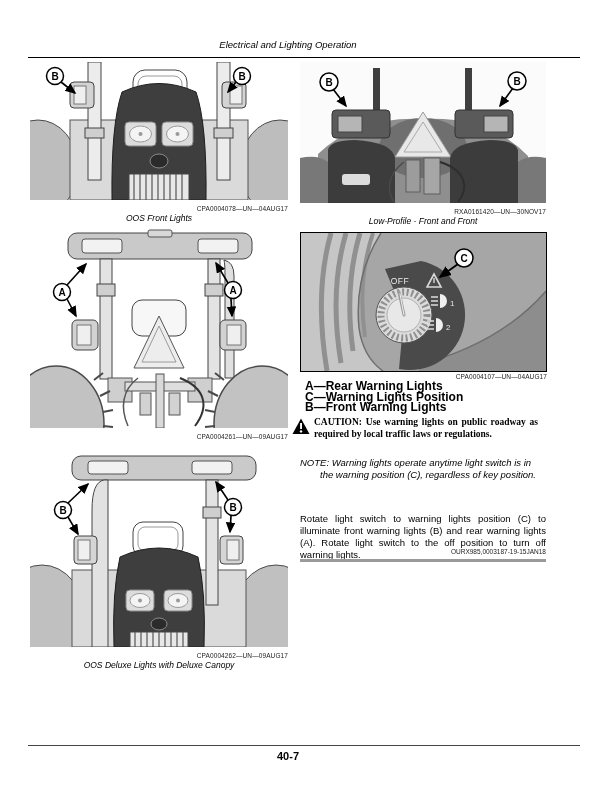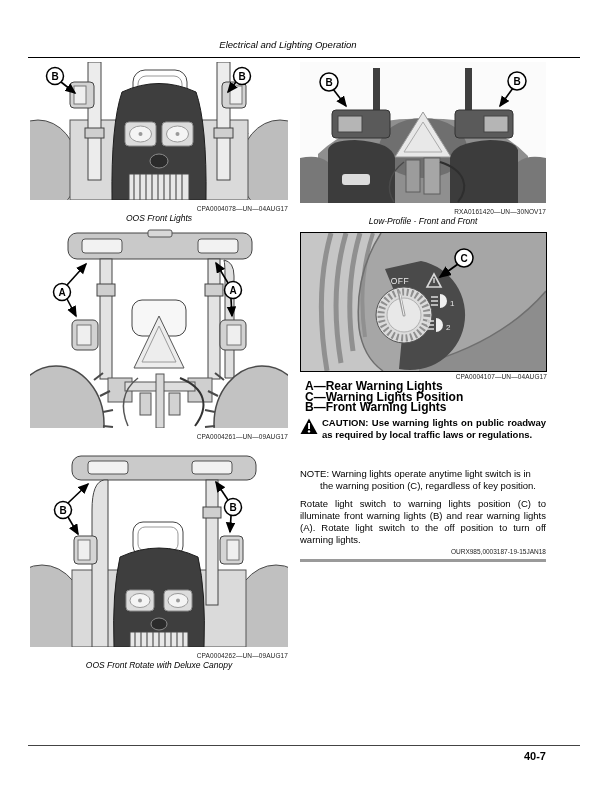--- a/index.html
+++ b/index.html
@@ -20,43 +20,43 @@
   }
   .fig-caption {
     font-size:8.5px; font-style:italic; text-align:center;
     margin-top:2px; line-height:9px; color:#000;
   }
   .switch-frame { width:245px; height:138px; border:1px solid #000; }
   .legend {
     position:absolute; left:305px; top:381px; width:246px;
     font-size:12px; font-weight:bold; line-height:10.5px; color:#000;
   }
-  .caution { position:absolute; left:300px; top:417px; width:246px; display:flex; }
+  .caution { position:absolute; left:292px; top:417px; width:246px; display:flex;font-family:Liberation Serif, serif; }
   .caution-icon { flex:0 0 22px; padding-top:1px; }
   .caution-text {
     font-weight:bold; font-size:9.5px; line-height:11.5px;
     text-align:justify; color:#000;
   }
   .note {
-    position:absolute; left:300px; top:468px; width:246px; box-sizing:border-box;
-    font-size:9.5px; line-height:11.5px;
+    position:absolute; left:300px; top:457px; width:246px; box-sizing:border-box;
+    font-style:italic; font-size:9.5px; line-height:11.5px;
     padding-left:20px; text-indent:-20px; color:#000;
   }
   .body-para {
-    position:absolute; left:300px; top:498px; width:246px;
+    position:absolute; left:300px; top:513px; width:246px;
     font-size:9.5px; line-height:12px; text-align:justify; color:#000;
   }
   .doc-code {
     position:absolute; left:300px; top:548px; width:246px;
     text-align:right; font-size:6.5px; color:#222;
   }
   .divider { position:absolute; left:300px; top:559px; width:246px; height:3px; background:#9a9a9a; }
   .ftr-num {
     position:absolute; top:750px; left:30px; width:516px;
-    text-align:right; font-size:11px; font-weight:bold; color:#000;
+    text-align:center; font-size:11px; font-weight:bold; color:#000;
   }
   svg text { font-family:"Liberation Sans", sans-serif; }
   .co { font-size:10px; font-weight:bold; text-anchor:middle; fill:#000; }
   .sw-off { font-size:8.5px; fill:#ececec; text-anchor:middle; letter-spacing:0.5px; }
   .sw-num { font-size:8px; fill:#e4e4e4; }
 </style>
 </head>
 <body>
 
 <div class="page">
@@ -257,21 +257,21 @@
         <text x="33" y="61.5" class="co">B</text>
       </g>
       <g>
         <line x1="198" y1="48" x2="186" y2="30" stroke="#000" stroke-width="1.6" marker-end="url(#ah3)"></line>
         <line x1="201" y1="64" x2="200" y2="80" stroke="#000" stroke-width="1.6" marker-end="url(#ah3)"></line>
         <circle cx="203" cy="55" r="8.5" fill="#fff" stroke="#000" stroke-width="1.5"></circle>
         <text x="203" y="58.5" class="co">B</text>
       </g>
     </svg>
     <div class="fig-code">CPA0004262—UN—09AUG17</div>
-    <div class="fig-caption">OOS Front Rotate with Deluxe Canopy</div>
+    <div class="fig-caption">OOS Deluxe Lights with Deluxe Canopy</div>
   </div>
 
   <div class="fig" style="top:62px; left:300px; width:246px;">
     <svg width="246" height="141" viewBox="0 0 246 141">
       <defs>
         <marker id="ah4" markerWidth="8" markerHeight="8" refX="6" refY="3" orient="auto">
           <path d="M0,0 L7,3 L0,6 Z" fill="#000"></path>
         </marker>
       </defs>
       <rect x="0" y="0" width="246" height="141" fill="#fbfbfb"></rect>

